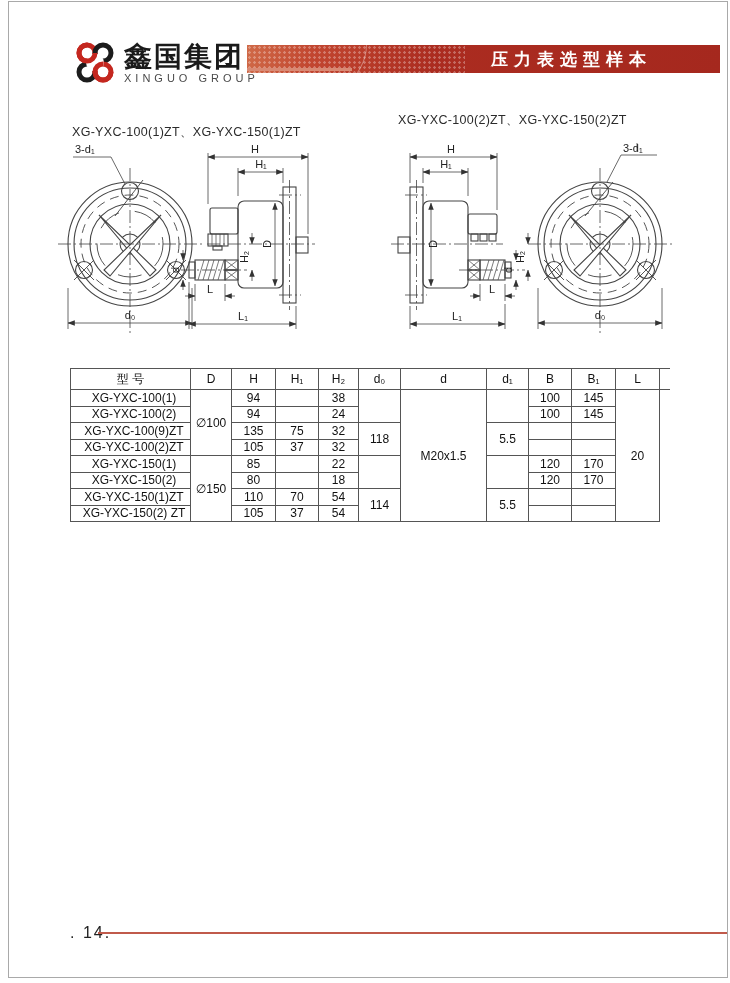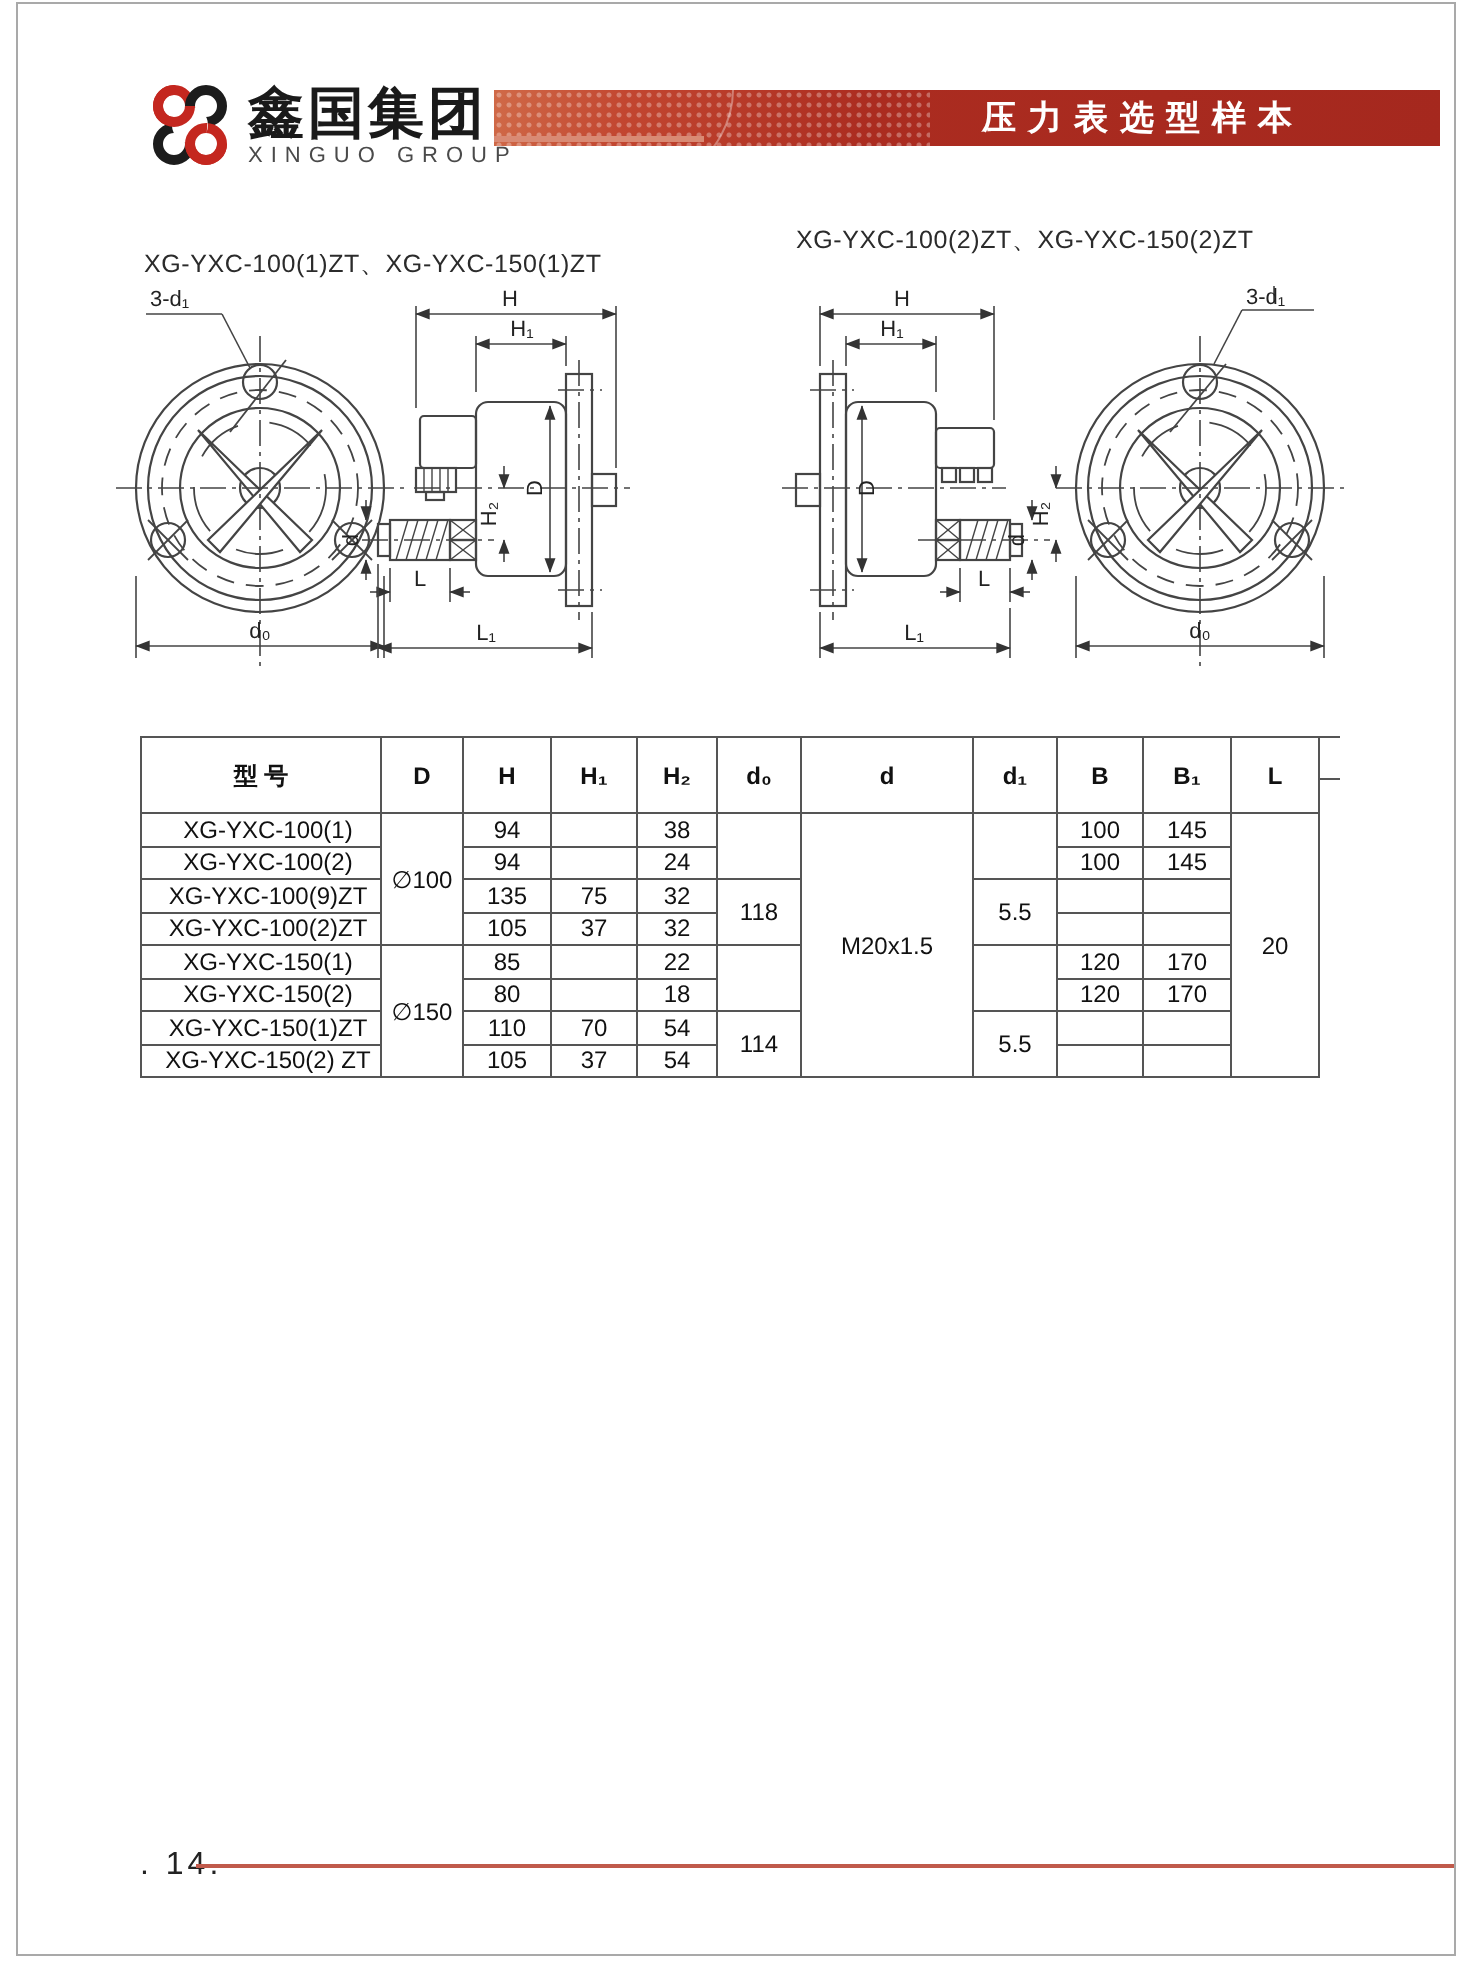--- a/index.html
+++ b/index.html
@@ -31,21 +31,21 @@
 
   .drawing { position:absolute; }
   .drawing-left { left:55px; top:138px; }
   .drawing-right { left:385px; top:138px; }
   svg text { font-family:"Liberation Sans","DejaVu Sans",sans-serif; }
 
   
   .spec-table { position:absolute; left:70px; top:368px; border-collapse:collapse; table-layout:fixed; }
   .spec-table th, .spec-table td { border:1px solid #555; font-size:12px; color:#111;
     text-align:center; vertical-align:middle; padding:0 2px; height:16.5px; line-height:14px; }
-  .spec-table th { font-weight:bold; height:38px; }
+  .spec-table th { font-weight:normal; height:21px; }
   .spec-table td.model { text-align:center; padding-left:9px; white-space:nowrap; }
   .col-model{width:120px;} .col-D{width:41px;} .col-H{width:44px;} .col-H1{width:43px;}
   .col-H2{width:40px;} .col-d0{width:42px;} .col-d{width:86px;} .col-d1{width:42px;}
   .col-B{width:43px;} .col-B1{width:44px;} .col-L{width:44px;}
   .stub { position:absolute; height:1px; background:#555; }
   .stub1 { left:659px; top:368px; width:11px; }
   .stub2 { left:659px; top:389px; width:11px; }
 
   
   .footer-num { position:absolute; left:70px; top:924px; font-size:16px; color:#222; letter-spacing:2px; }

